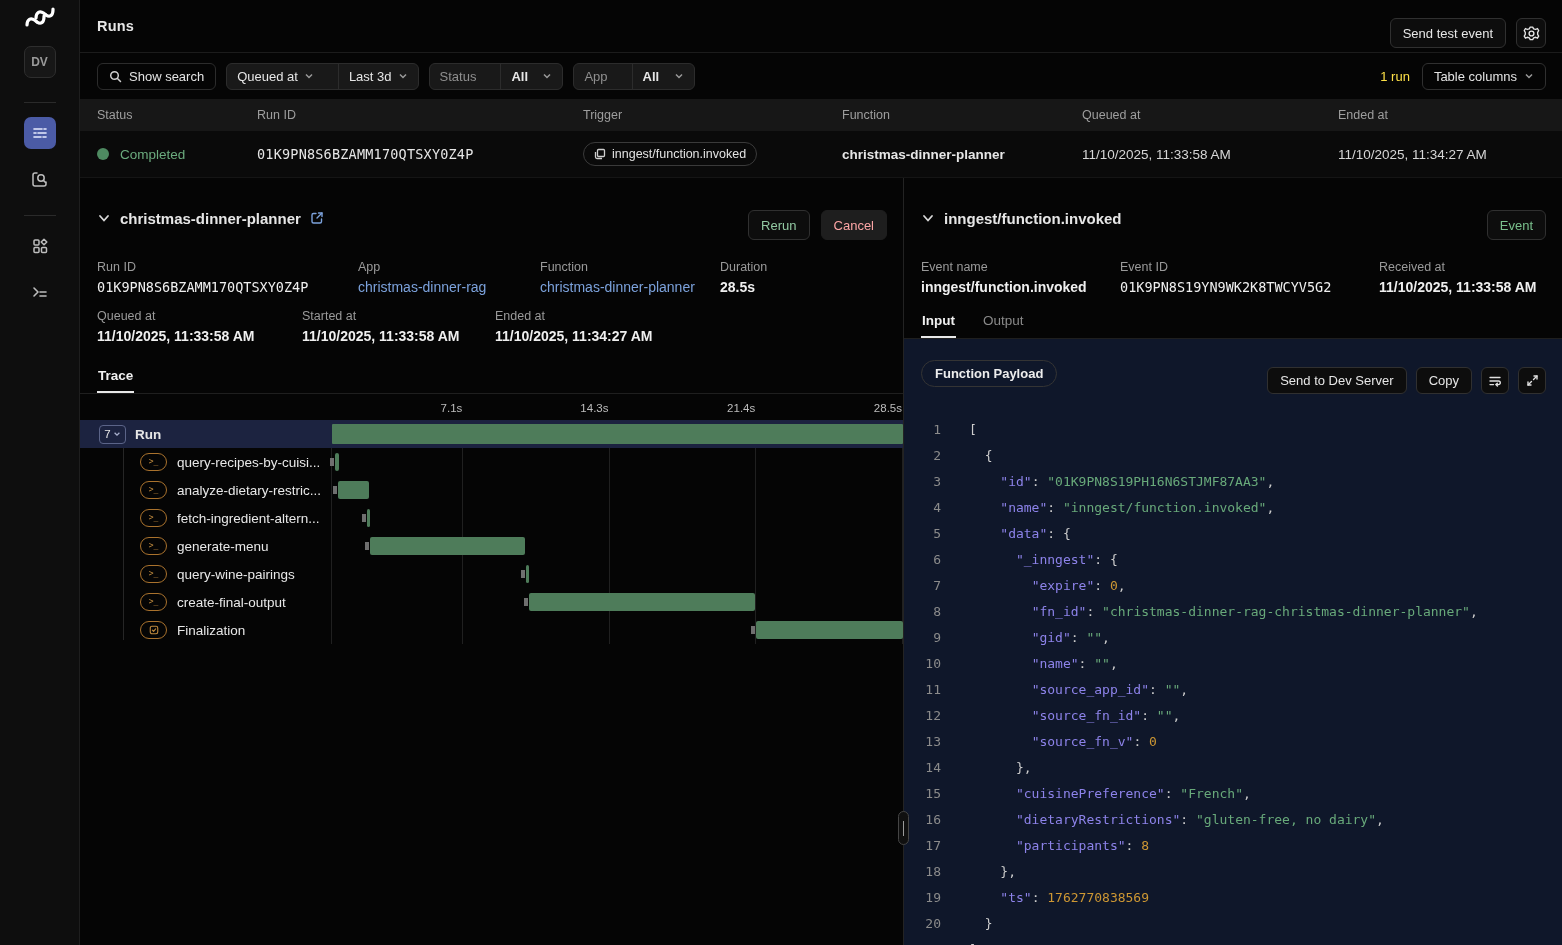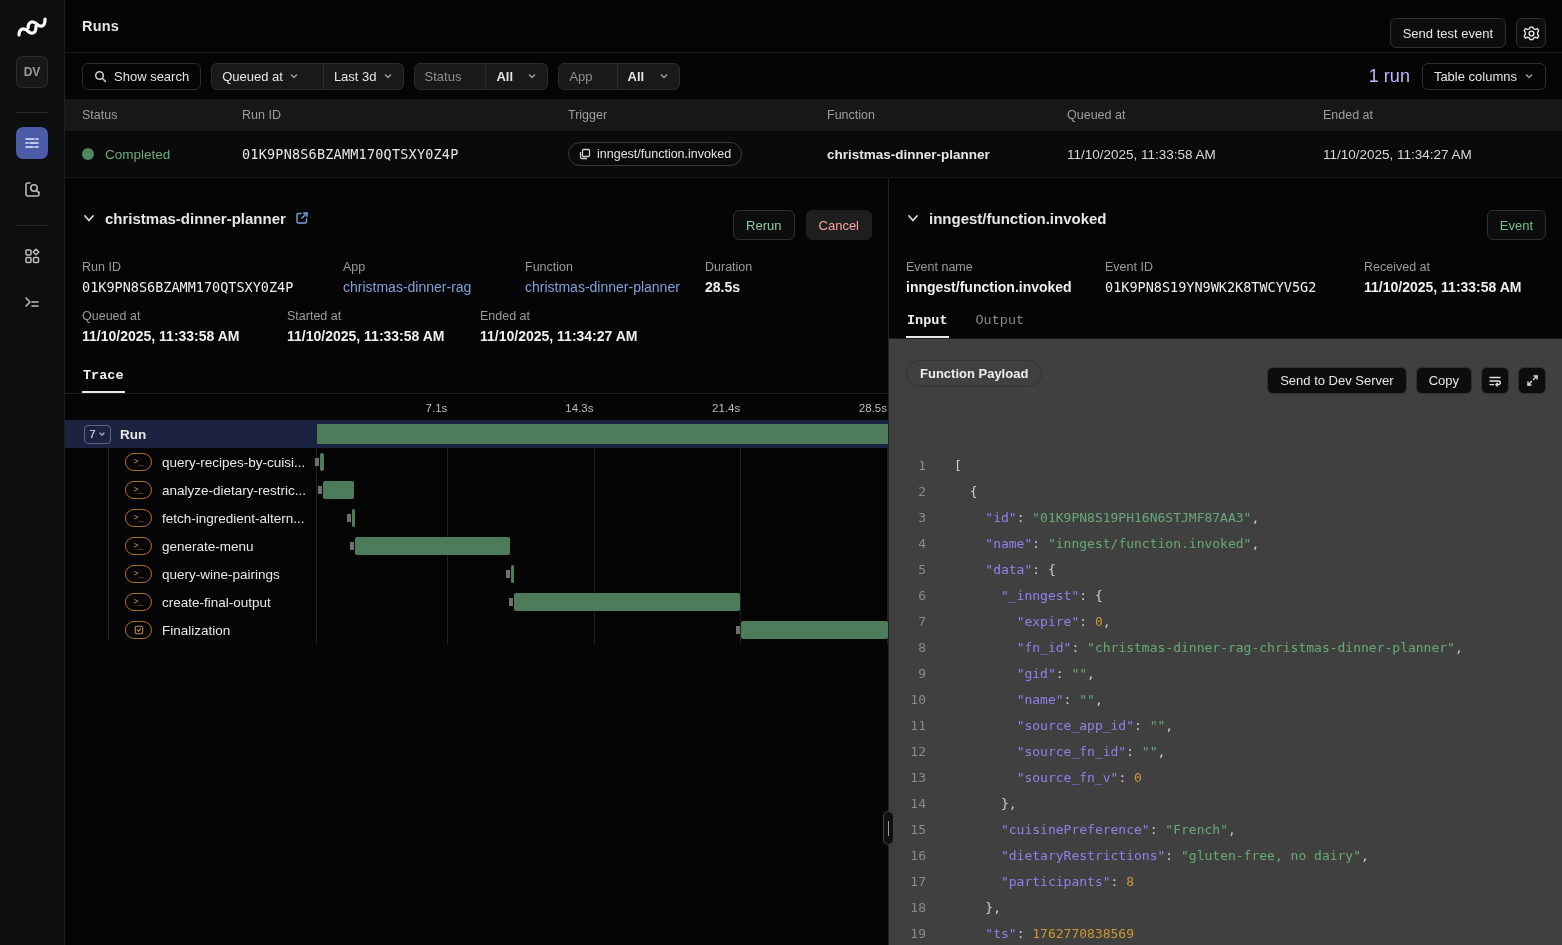--- a/index.html
+++ b/index.html
@@ -2,22 +2,22 @@
 <html><head>
 <meta charset="utf-8">
 <style>
   * { margin:0; padding:0; box-sizing:border-box; }
   html,body { width:1562px; height:945px; overflow:hidden; background:#050505;
     font-family:"Liberation Sans", sans-serif; color:#e6e6e6; }
   .mono { font-family:"DejaVu Sans Mono", monospace; }
 
   
   .app { display:flex; width:1562px; height:945px; }
-  .sidebar { width:65px; background:#0e0e0e; border-right:1px solid #1e1e1e;
-    display:flex; flex-direction:column; align-items:center; padding-top:14px; flex-shrink:0; }
+  .sidebar { width:80px; background:#0e0e0e; border-right:1px solid #1e1e1e;
+    display:flex; flex-direction:column; align-items:center; padding-top:4px; flex-shrink:0; }
   .main { flex:1; display:flex; flex-direction:column; min-width:0; }
 
   
   .logo { width:34px; height:26px; margin-bottom:16px; }
   .env-badge { width:32px; height:32px; border:1px solid #2e2e2e; background:#171717;
     border-radius:7px; color:#9a9a9a; font-size:12px; font-weight:700;
     display:flex; align-items:center; justify-content:center; margin-bottom:18px; }
   .side-divider { width:32px; height:1px; background:#2a2a2a; margin:6px 0 14px; }
   .nav-item { width:32px; height:32px; border-radius:7px; display:flex; align-items:center;
     justify-content:center; margin-bottom:14px; cursor:pointer; color:#bdbdbd; }
@@ -37,21 +37,21 @@
   .filterbar { height:46px; display:flex; align-items:center; padding:0 16px 0 17px; flex-shrink:0; }
   .filterbar .grp { display:flex; align-items:center; gap:10px; }
   .pill-btn { background:transparent; border:1px solid #2c2c2c; border-radius:6px; height:27px;
     display:inline-flex; align-items:center; gap:7px; padding:0 11px; font-size:13px; color:#e3e3e3; cursor:pointer; }
   .combo { display:inline-flex; align-items:stretch; border:1px solid #2c2c2c; border-radius:6px;
     background:#191919; height:27px; overflow:hidden; }
   .combo > .seg { display:flex; align-items:center; gap:6px; padding:0 10px; font-size:13px; cursor:pointer; }
   .combo > .seg + .seg { border-left:1px solid #2c2c2c;margin-left:14px; }
   .combo .muted { color:#8f8f8f; }
   .filterbar .right { margin-left:auto; display:flex; align-items:center; gap:12px; }
-  .run-count { color:#c4b5fd; font-size:18px; }
+  .run-count { color:#fde047; font-size:13px; }
   .chev { width:10px; height:10px; color:#9a9a9a; flex-shrink:0; }
 
   
   .tgrid { display:grid; grid-template-columns:160px 326px 259px 240px 256px 1fr; }
   .thead { background:#171717; height:32px; align-items:center; flex-shrink:0; }
   .thead span { color:#9e9e9e; font-size:12.5px; padding-left:17px; }
   .trow { background:#0a0a0a; height:47px; align-items:center; border-bottom:1px solid #151515; flex-shrink:0; cursor:pointer; }
   .trow > div { padding-left:17px; display:flex; align-items:center; }
   .status-dot { width:12px; height:12px; border-radius:50%; background:#4e8a61; margin-right:11px; }
   .status-ok { color:#6bab7e; font-size:13.5px; }
@@ -82,21 +82,21 @@
   .meta-row .field .lab { color:#9a9a9a; font-size:12.5px; margin-bottom:5px; }
   .meta-row .field .val { font-size:14px; font-weight:700; color:#efefef; }
   .meta-row .field .val.mono { font-weight:400; font-size:13.5px; }
   .meta-row .field .val.link { color:#7ca2dc; font-weight:400; cursor:pointer; }
   .r1 { grid-template-columns:261px 182px 180px 1fr; }
   .r2 { grid-template-columns:205px 193px 1fr; }
   .r3 { grid-template-columns:199px 259px 1fr; }
 
   
   .tabbar { display:flex; gap:26px; padding:0 17px; margin-top:18px; border-bottom:1px solid #1f1f1f; }
-  .tab { font-size:13.5px; padding:6px 1px 8px; color:#8a8a8a; cursor:pointer; border-bottom:2px solid transparent;font-family:Liberation Mono, monospace; }
+  .tab { font-size:13.5px; padding:6px 1px 8px; color:#8a8a8a; cursor:pointer; border-bottom:2px solid transparent; }
   .tab.active { color:#f0f0f0; font-weight:700; border-bottom-color:#e8e8e8; }
 
   
   .trace { margin-top:4px; position:relative; }
   .t-axis { height:22px; position:relative; margin-left:252px; }
   .t-axis span { position:absolute; top:4px; transform:translateX(-100%); color:#bdbdbd; font-size:11.5px; padding-right:1px; }
   .t-rows { position:relative; }
   .t-grid { position:absolute; left:252px; top:0; right:0; bottom:0; pointer-events:none; }
   .t-grid i { position:absolute; top:0; bottom:0; width:1px; background:#202020; }
   .guide { position:absolute; left:43px; top:28px; bottom:4px; width:1px; background:#262626; }
@@ -111,21 +111,21 @@
     display:inline-flex; align-items:center; justify-content:center; flex-shrink:0; }
   .step-ic .g { font-family:"DejaVu Sans Mono", monospace; font-size:8px; color:#c08a3e; line-height:1; }
   .step-ic svg { width:10px; height:10px; color:#c08a3e; }
   .t-name { margin-left:10px; font-size:13.5px; color:#e8e8e8; white-space:nowrap; }
   .t-chart { position:relative; height:100%; }
   .t-bar { position:absolute; top:5px; height:18px; background:#4e7c5a; border-radius:2px; min-width:3px; }
   .run-row .t-bar { top:4px; height:20px; border-radius:1px; }
   .t-bar.nub::before { content:""; position:absolute; left:-5px; top:5px; width:4px; height:8px; background:#6f6f6f; }
 
   
-  .code-wrap { flex:1; display:flex; flex-direction:column; min-height:0; background:#404040;gap:36px; }
+  .code-wrap { flex:1; display:flex; flex-direction:column; min-height:0; background:#0f172a; }
   .code-toolbar { display:flex; align-items:center; padding:14px 16px 10px 17px; }
   .fp-pill { border:1px solid #343434; border-radius:14px; height:27px; display:inline-flex;
     align-items:center; padding:0 13px; font-size:13px; font-weight:700; color:#ededed; }
   .code-toolbar .right { margin-left:auto; display:flex; gap:9px; align-items:center; }
   .sm-btn { height:27px; font-size:13px; }
   .sq-btn { width:28px; height:27px; padding:0; justify-content:center; }
   .code { flex:1; overflow:hidden; padding:12px 0 0 17px; }
   .code-line { display:flex; height:26px; align-items:center; font-family:"DejaVu Sans Mono", monospace; font-size:13px; }
   .ln { width:20px; text-align:right; color:#8b8b8b; flex-shrink:0; }
   .code-text { margin-left:28px; white-space:pre; }

